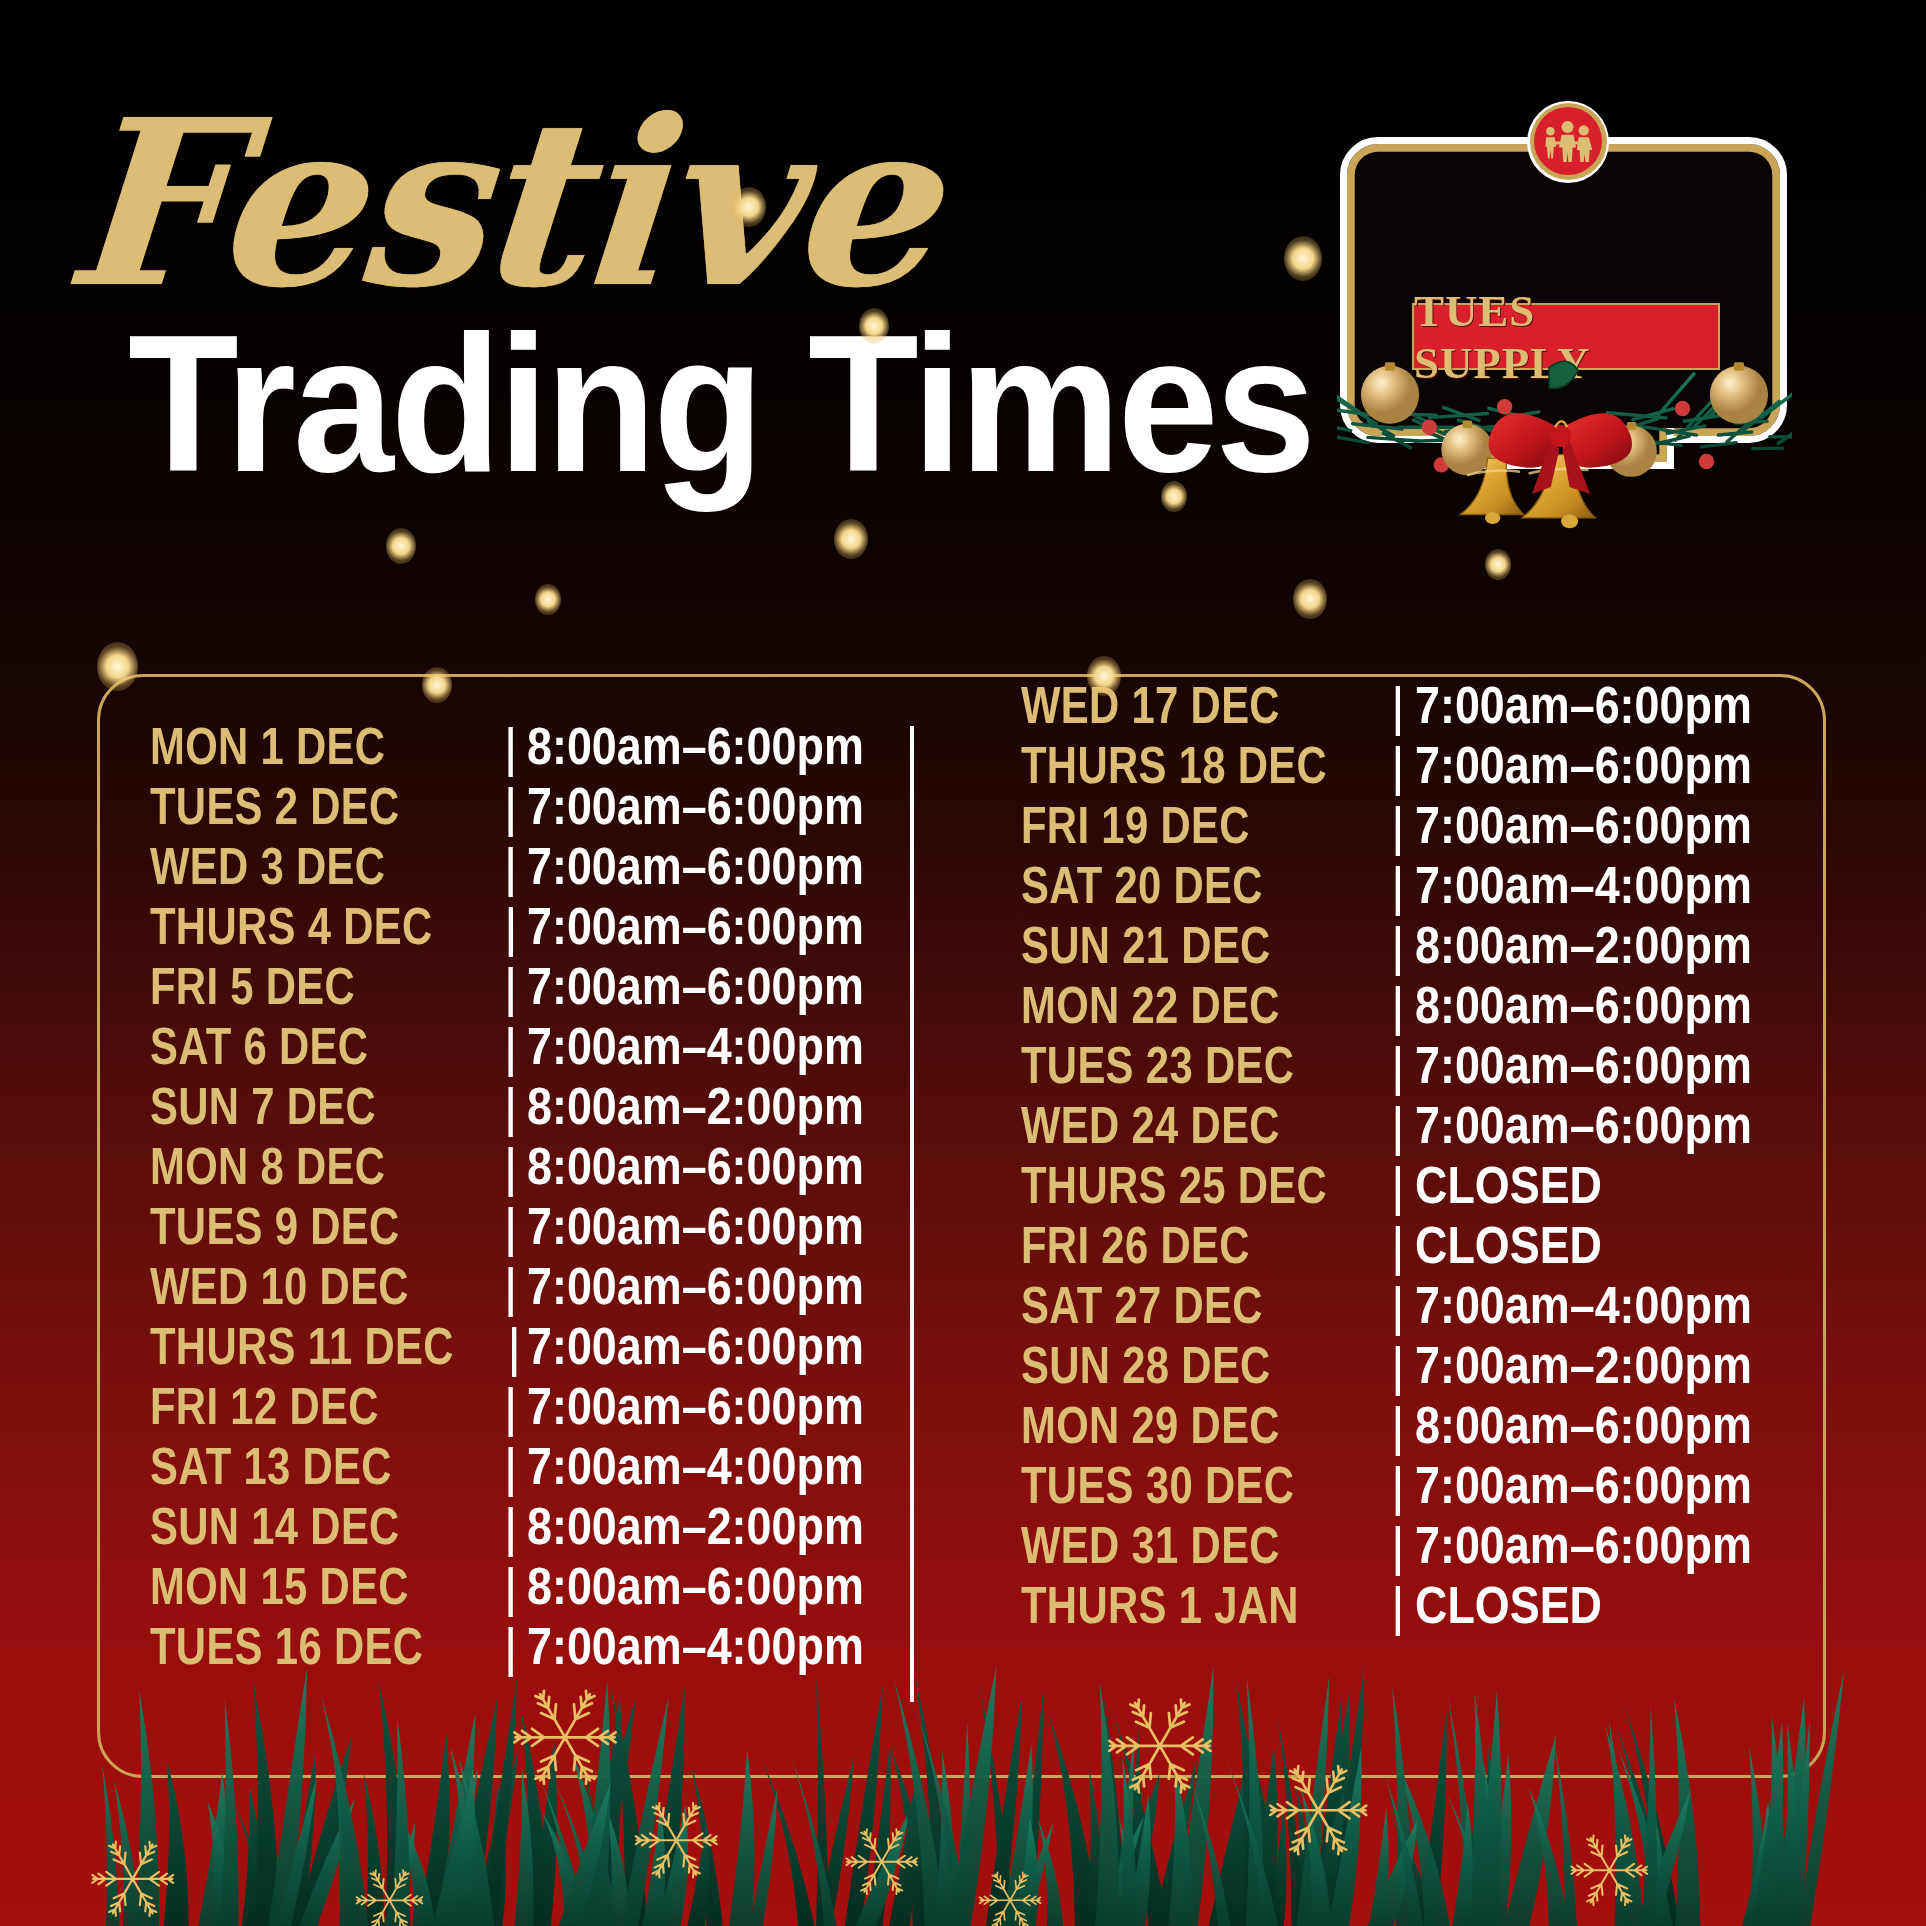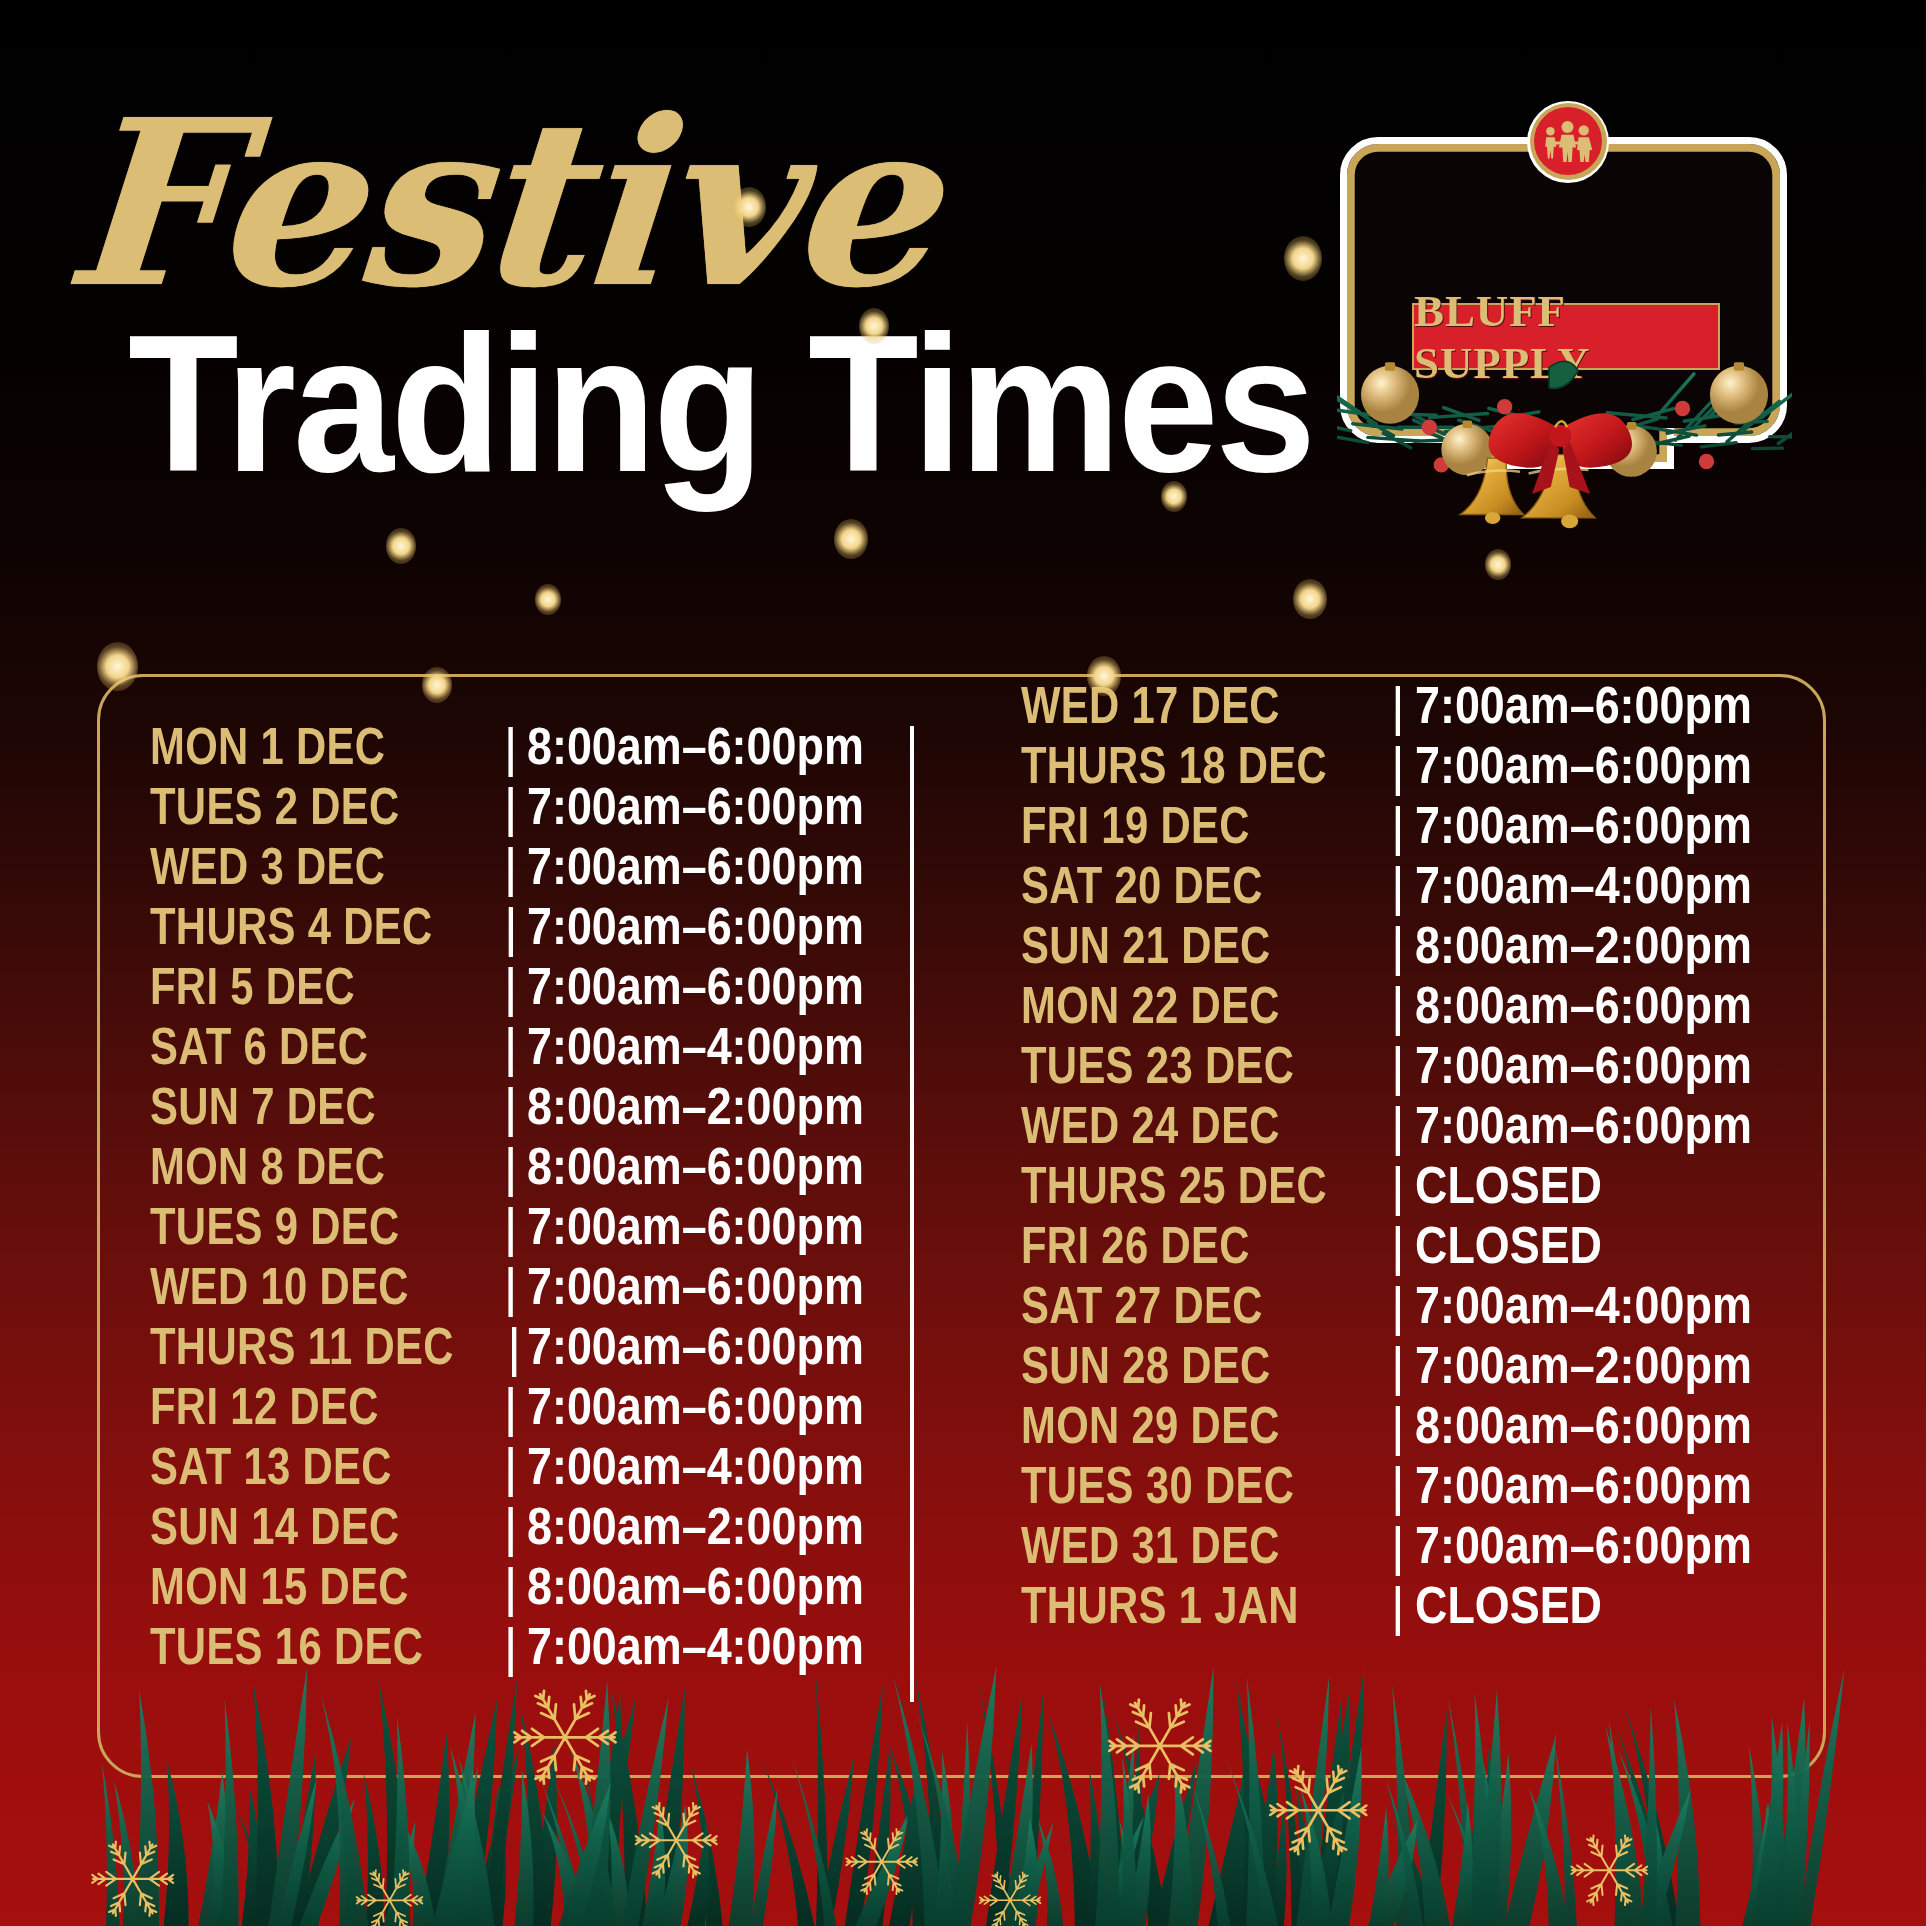--- a/index.html
+++ b/index.html
@@ -170,21 +170,21 @@
                 <rect x="15" y="25" width="11" height="3.5"></rect>
                 <rect x="37" y="25" width="10" height="3.5"></rect>
               </g>
             </svg>
           </div>
         </div>
       </div>
 
 
       <div id="meatbar">
-        <span id="meat">BLUFF SUPPLY</span>
+        <span id="meat">TUES SUPPLY</span>
       </div>
 
       <svg id="garland" viewBox="0 0 532 230">
         <defs>
           <linearGradient id="pineG" x1="0" y1="0" x2="0" y2="1">
             <stop offset="0%" stop-color="#1d7a5c"></stop>
               <stop offset="100%" stop-color="#0a4634"></stop>
           </linearGradient>
           <radialGradient id="baubG" cx="35%" cy="30%">
             <stop offset="0%" stop-color="#fff2cd"></stop>

